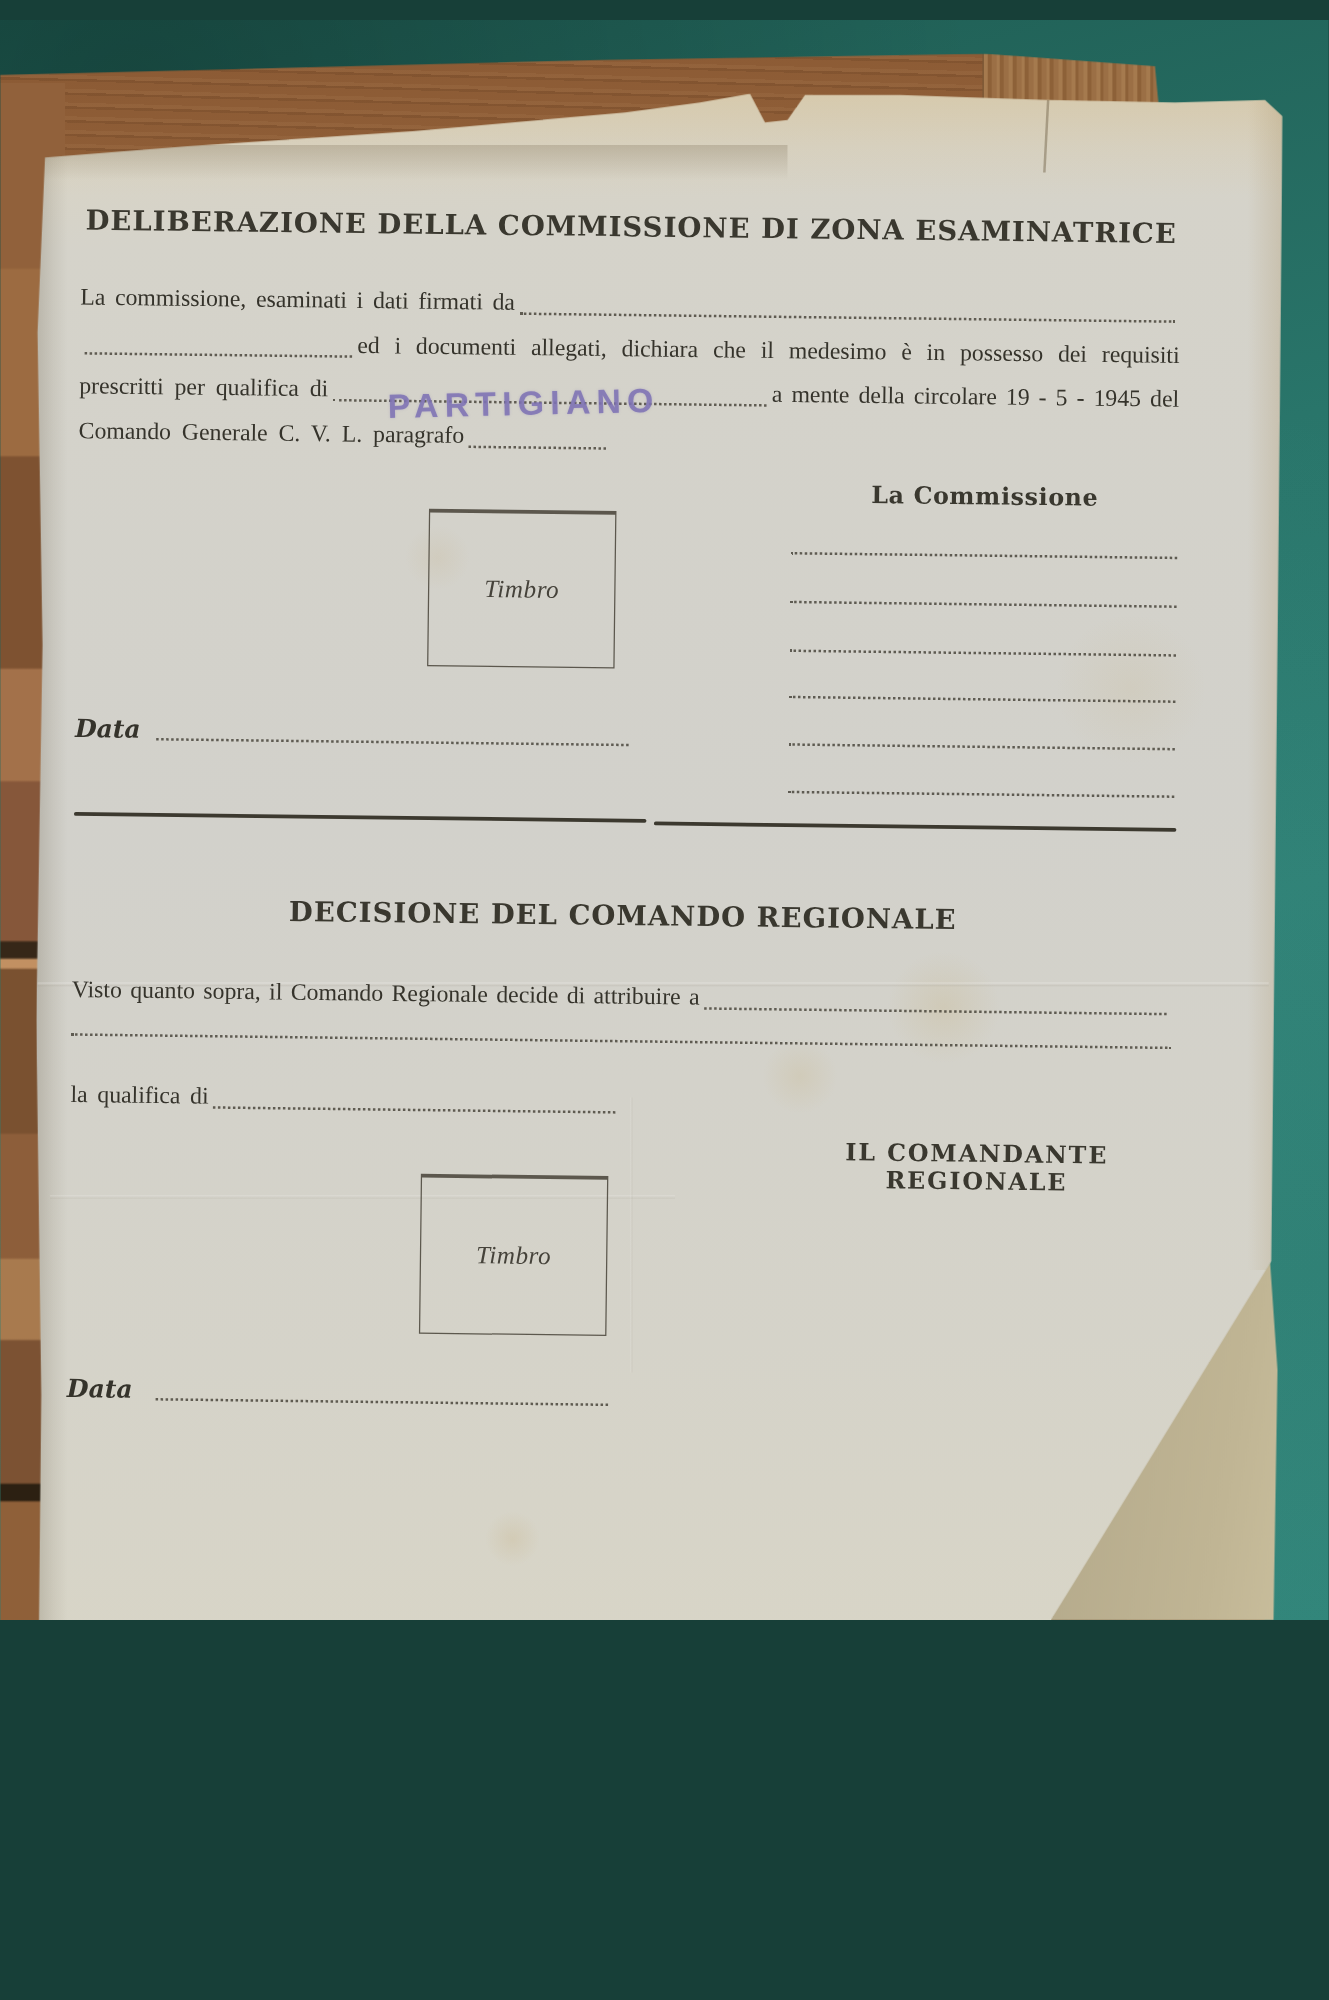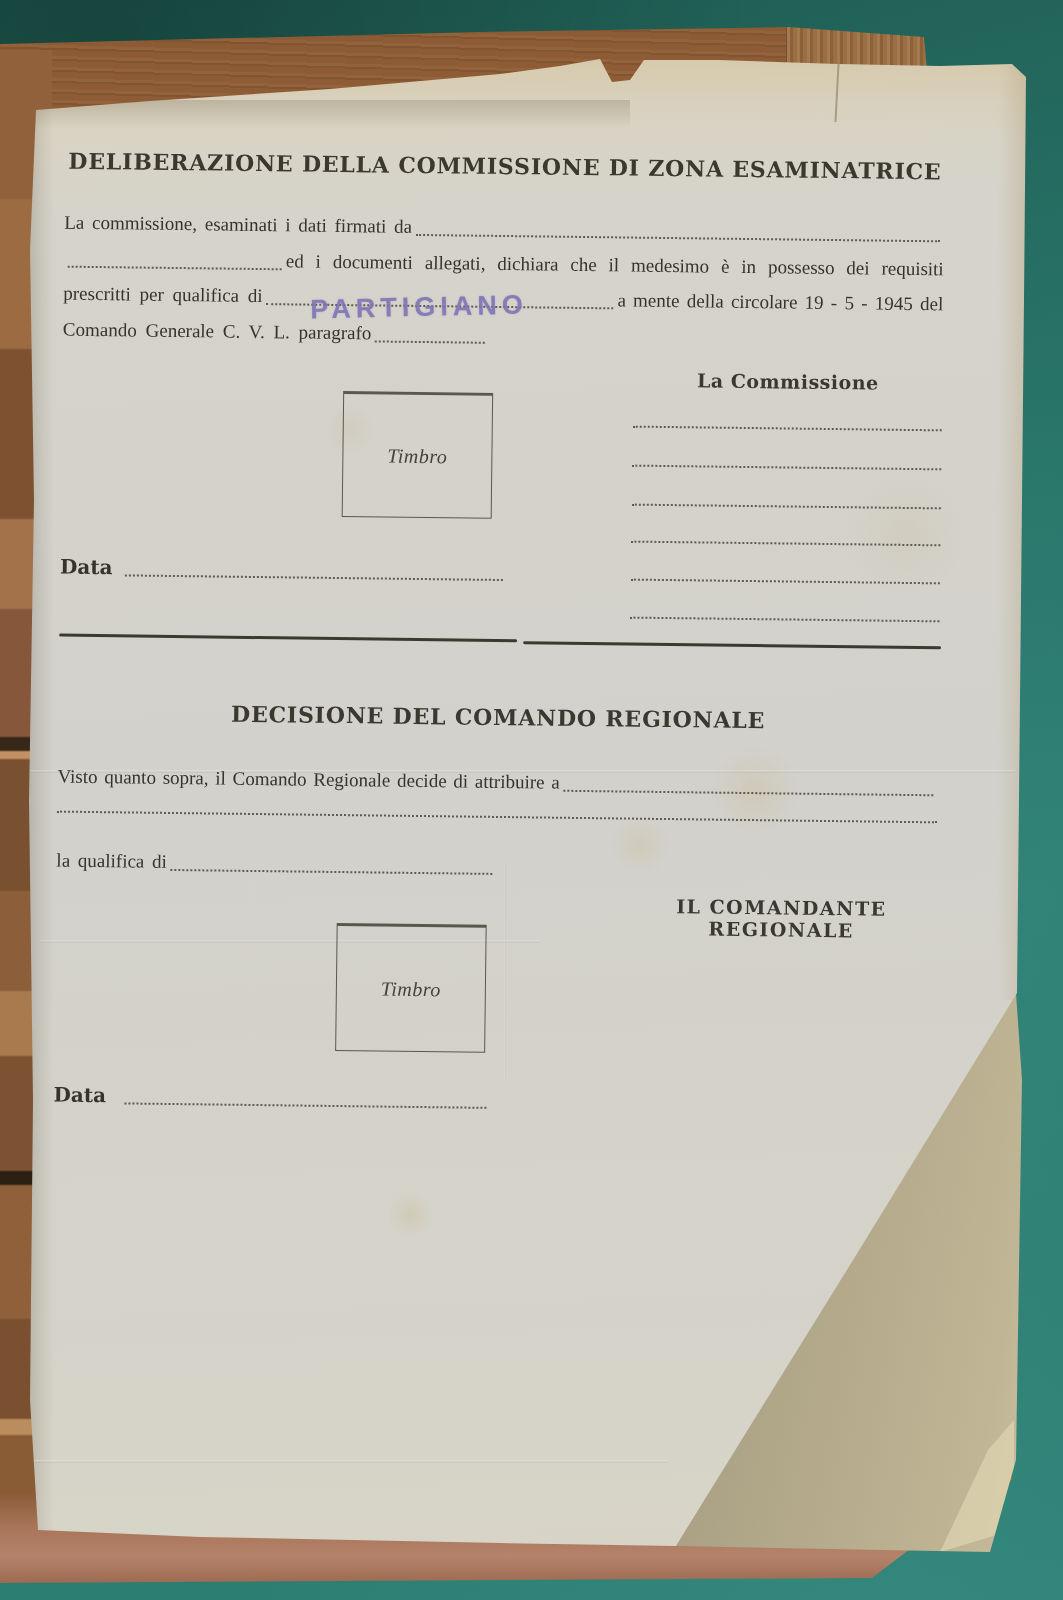--- a/index.html
+++ b/index.html
@@ -1,16 +1,16 @@
 <!DOCTYPE html>
 <html><head>
 <meta charset="utf-8">
 <style>
   html,body{margin:0;padding:0;background:#173f38;}
-  .stage{position:relative;width:1063px;height:1600px;margin:0 auto;overflow:hidden;
+  .stage{position:relative;width:1063px;height:1280px;margin:16px auto;overflow:hidden;
          font-family:"Liberation Serif", serif;}
   
   .bg{position:absolute;inset:0;
       background:linear-gradient(165deg,#1d5a50 0%,#216258 12%,#29756a 38%,#2e8075 62%,#2b7c71 82%,#2d8176 100%);}
   .bg::after{content:"";position:absolute;inset:0;
       background:radial-gradient(ellipse at 80% 90%, rgba(120,200,185,0.10), transparent 55%),
                  radial-gradient(ellipse at 10% 5%, rgba(0,0,0,0.25), transparent 50%);}
   
   .wood{position:absolute;inset:0;
       clip-path:polygon(0 44px,480px 32px,788px 27px,924px 37px,928px 80px,1012px 86px,
@@ -81,21 +81,21 @@
   .row{position:absolute;display:flex;align-items:flex-end;word-spacing:3px;line-height:24px;}
   .row .txt{white-space:nowrap;}
   .dots{flex:1;border-bottom:2px dotted rgba(62,58,48,0.78);margin:0 4px 3px;height:0;}
   .dots.fixed{flex:none;}
   .sigline{position:absolute;left:636px;width:309px;border-bottom:2px dotted rgba(62,58,48,0.78);}
   .justify-last{flex:1;text-align:justify;text-align-last:justify;}
   .label-b{font-family:"DejaVu Serif", serif;font-weight:700;font-size:19px;color:#3a382f;}
   .timbro-box{position:absolute;width:148px;display:flex;align-items:center;justify-content:center;
       border:1.5px solid rgba(70,66,55,0.85);border-top-width:3px;}
   .timbro-box span{font-style:italic;font-size:20px;color:#45423a;letter-spacing:0.5px;}
-  .data-label{font-weight:700;font-size:20px;font-family:"DejaVu Serif", serif;}
+  .data-label{font-style:italic;font-weight:700;font-size:20px;font-family:"DejaVu Serif", serif;}
   .rule{position:absolute;height:3px;background:#3c392f;border-radius:2px;}
   .stamp{position:absolute;left:312px;top:288px;transform:rotate(-2deg);
       font-family:"Liberation Sans", sans-serif;font-weight:700;font-size:27px;letter-spacing:5px;
       color:rgba(126,114,180,0.85);text-shadow:0 0 2px rgba(126,114,180,0.35);}
 </style>
 </head>
 <body>
 
 <div class="stage">
   <div class="bg"></div>

